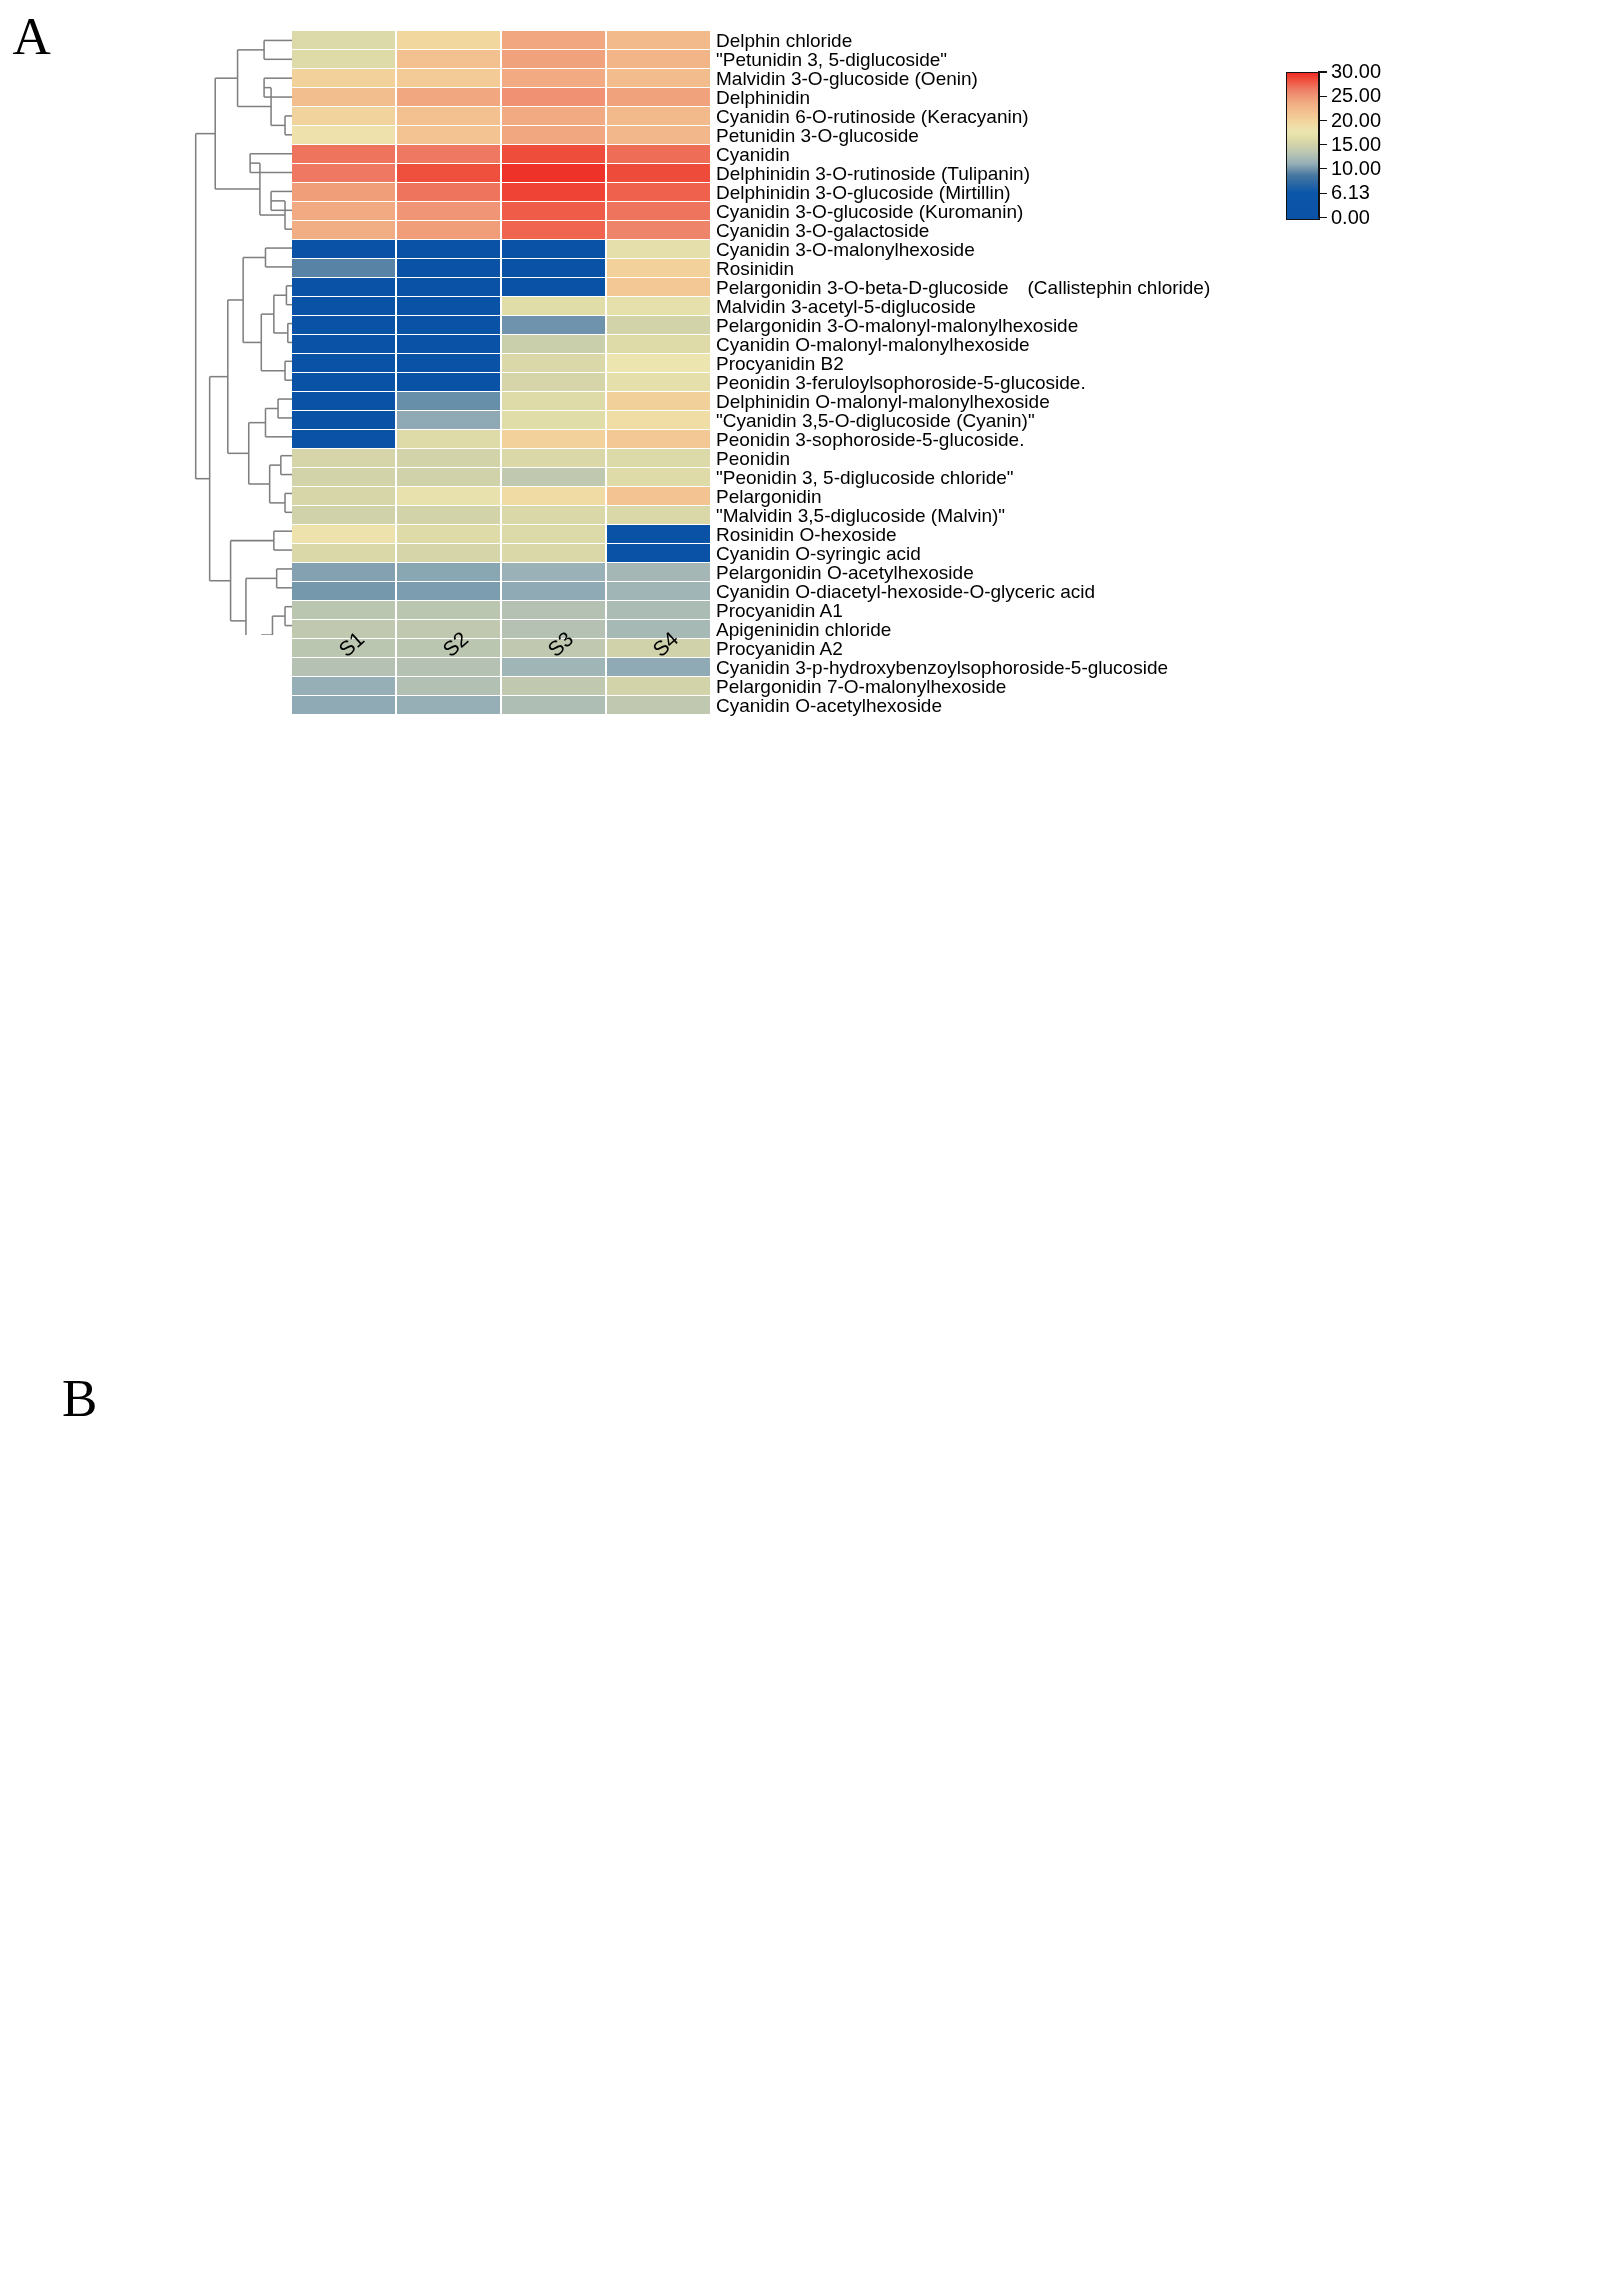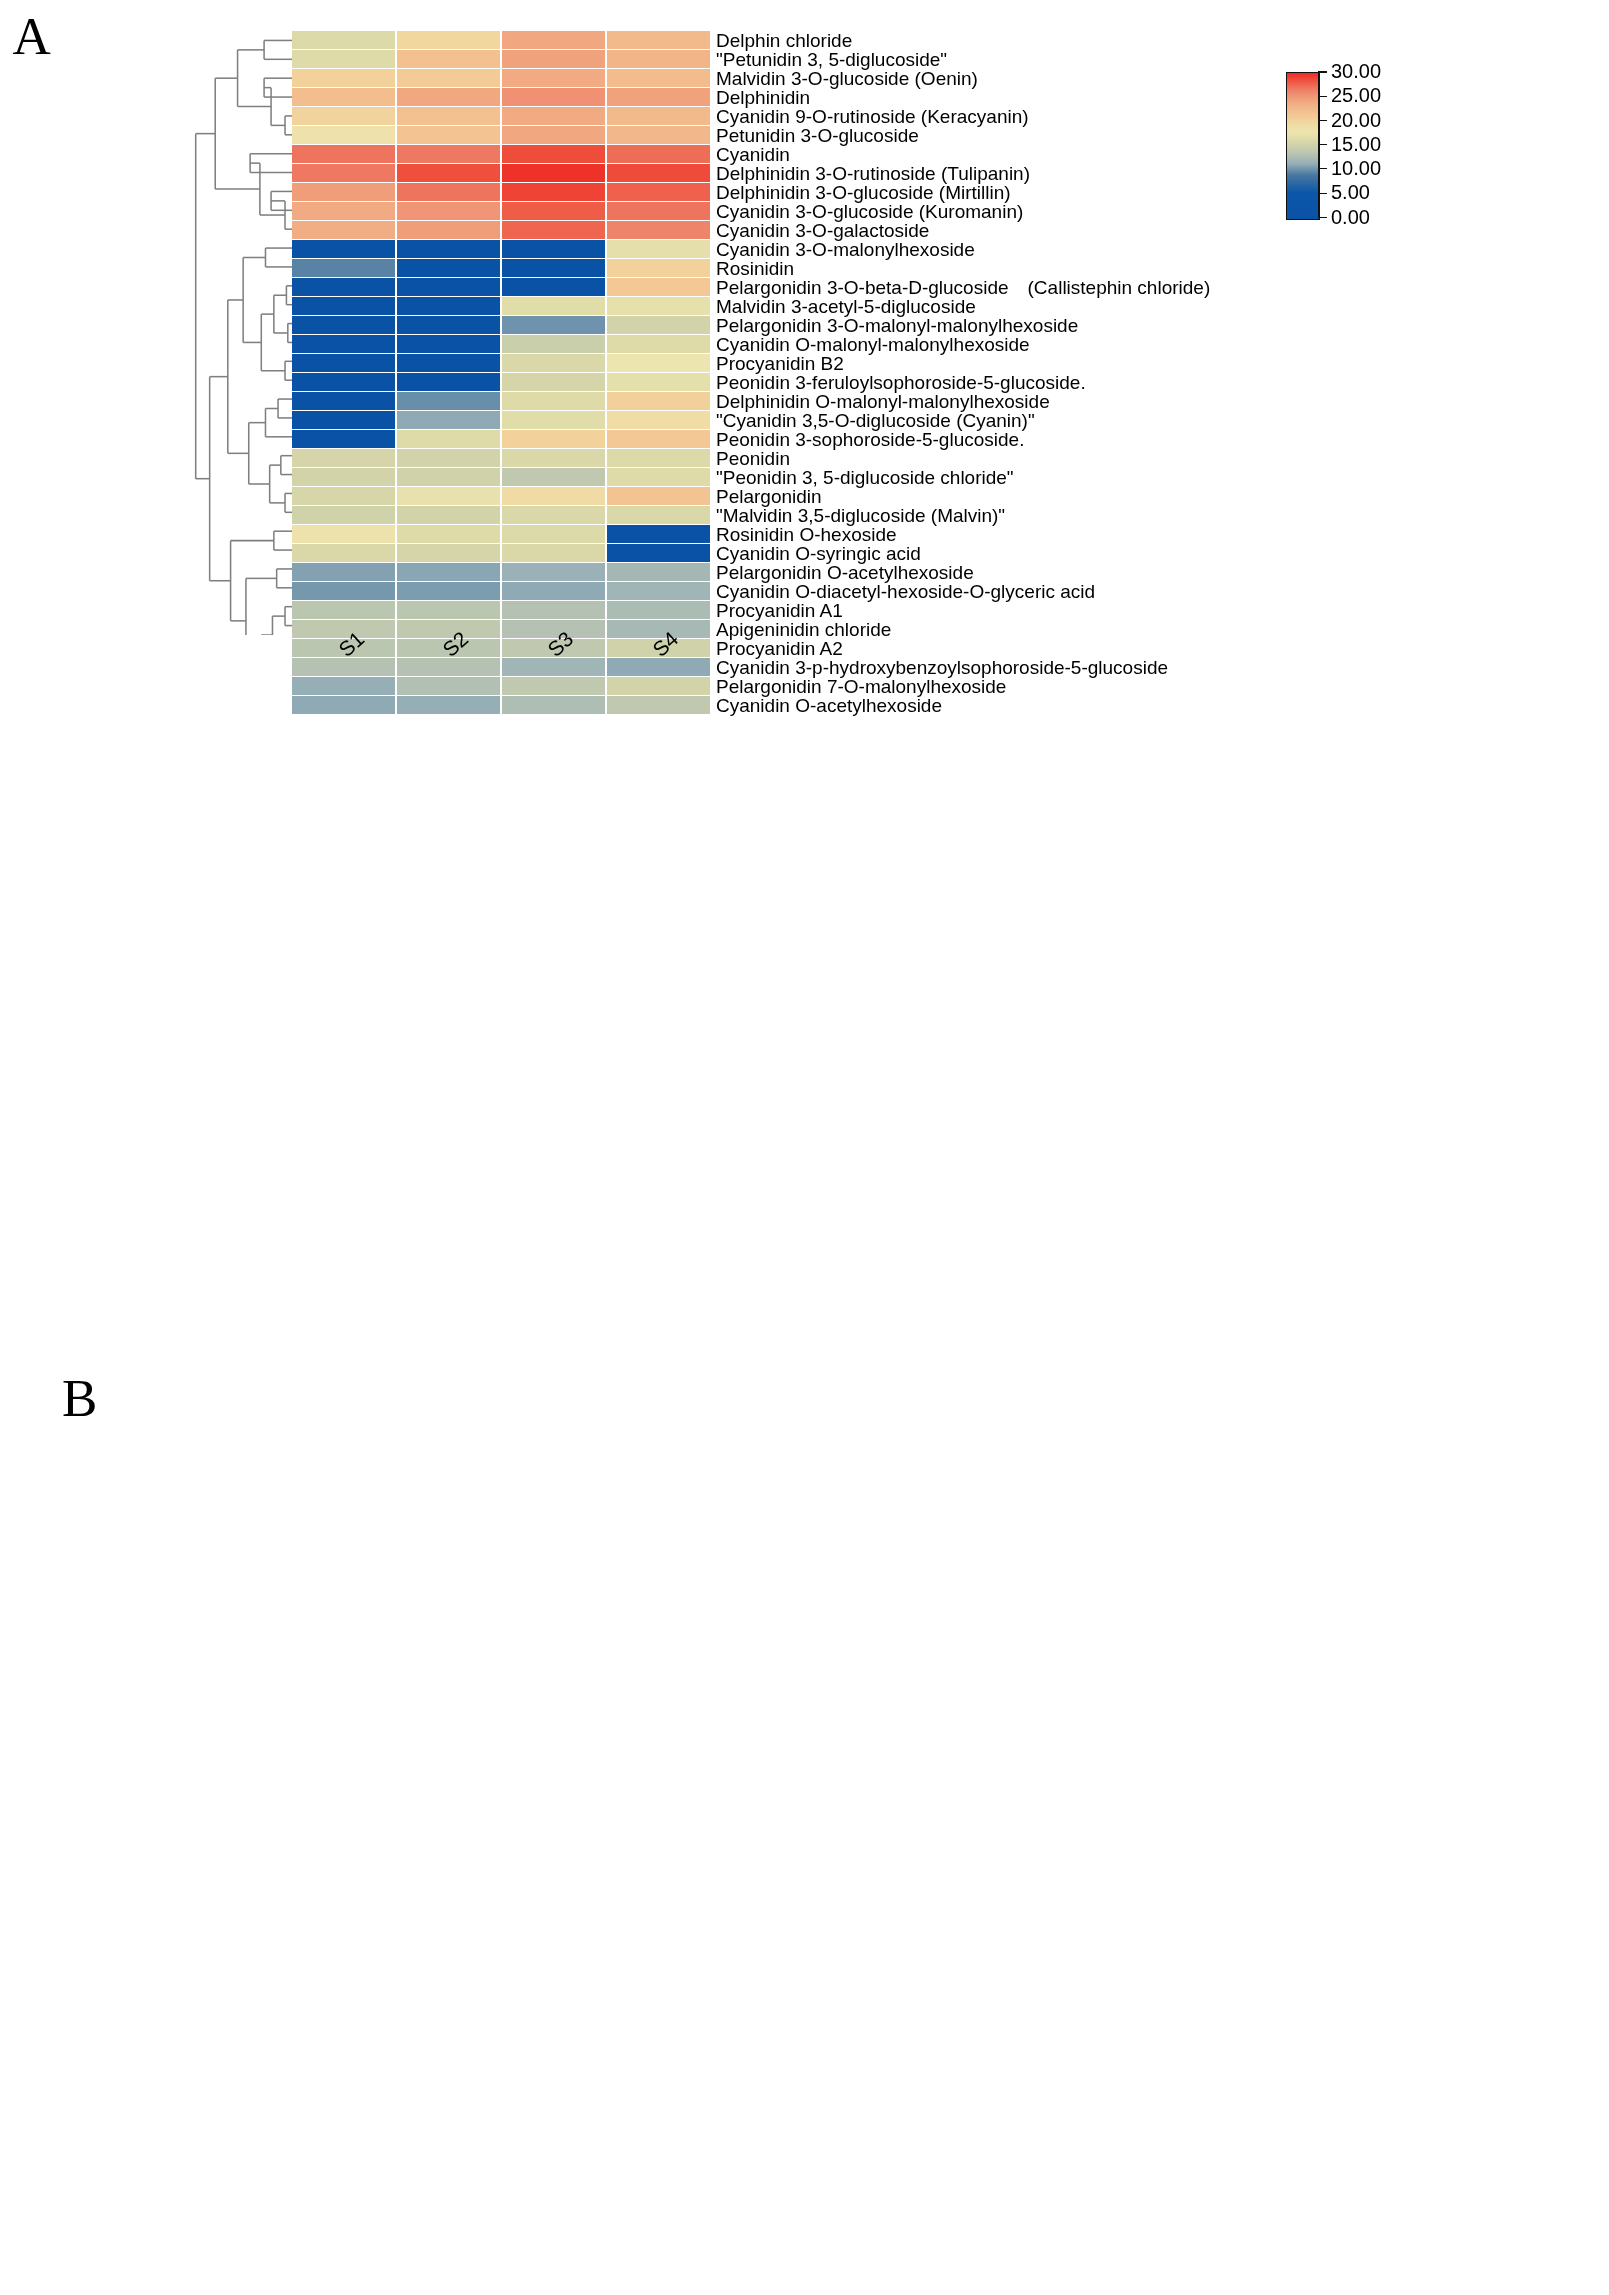--- a/index.html
+++ b/index.html
@@ -367,21 +367,21 @@
         <div class="hm-cell" title="S3 = 12.8" style="background: rgb(174, 190, 180);"></div>
         <div class="hm-cell" title="S4 = 14" style="background: rgb(192, 201, 175);"></div>
       </div>
     </div>
 
   <div id="rowlabels">
       <div class="rl">Delphin chloride</div>
       <div class="rl">"Petunidin 3, 5-diglucoside"</div>
       <div class="rl">Malvidin 3-O-glucoside (Oenin)</div>
       <div class="rl">Delphinidin</div>
-      <div class="rl">Cyanidin 9-O-rutinoside (Keracyanin)</div>
+      <div class="rl">Cyanidin 6-O-rutinoside (Keracyanin)</div>
       <div class="rl">Petunidin 3-O-glucoside</div>
       <div class="rl">Cyanidin</div>
       <div class="rl">Delphinidin 3-O-rutinoside (Tulipanin)</div>
       <div class="rl">Delphinidin 3-O-glucoside (Mirtillin)</div>
       <div class="rl">Cyanidin 3-O-glucoside (Kuromanin)</div>
       <div class="rl">Cyanidin 3-O-galactoside</div>
       <div class="rl">Cyanidin 3-O-malonylhexoside</div>
       <div class="rl">Rosinidin</div>
       <div class="rl">Pelargonidin 3-O-beta-D-glucoside (Callistephin chloride)</div>
       <div class="rl">Malvidin 3-acetyl-5-diglucoside</div>
@@ -414,21 +414,21 @@
       <div class="cl" style="left: 251px; top: 4.2px;">S3</div>
       <div class="cl" style="left: 356px; top: 4.2px;">S4</div>
     </div>
 
   <div id="legend">
     <div id="legend-bar" style="background: linear-gradient(rgb(239, 42, 36) 0%, rgb(239, 80, 62) 5%, rgb(238, 130, 105) 12%, rgb(241, 170, 130) 20%, rgb(243, 196, 145) 28%, rgb(241, 216, 160) 34%, rgb(237, 229, 176) 40%, rgb(224, 220, 168) 45%, rgb(205, 208, 170) 50%, rgb(186, 197, 178) 55%, rgb(150, 175, 183) 62%, rgb(72, 120, 160) 70%, rgb(12, 86, 170) 82%, rgb(10, 82, 165) 100%);"></div>
     <div id="legend-axis"></div>
   <div class="lg-tick" style="top: 145px;"></div>
       <div class="lg-lab" style="top: 134px;">0.00</div>
       <div class="lg-tick" style="top: 121px;"></div>
-      <div class="lg-lab" style="top: 109px;">5.00</div>
+      <div class="lg-lab" style="top: 109px;">6.13</div>
       <div class="lg-tick" style="top: 96px;"></div>
       <div class="lg-lab" style="top: 85px;">10.00</div>
       <div class="lg-tick" style="top: 72px;"></div>
       <div class="lg-lab" style="top: 61px;">15.00</div>
       <div class="lg-tick" style="top: 48px;"></div>
       <div class="lg-lab" style="top: 37px;">20.00</div>
       <div class="lg-tick" style="top: 23.6px;"></div>
       <div class="lg-lab" style="top: 12.4px;">25.00</div>
       <div class="lg-tick" style="top: -0.7px;"></div>
       <div class="lg-lab" style="top: -12px;">30.00</div>

